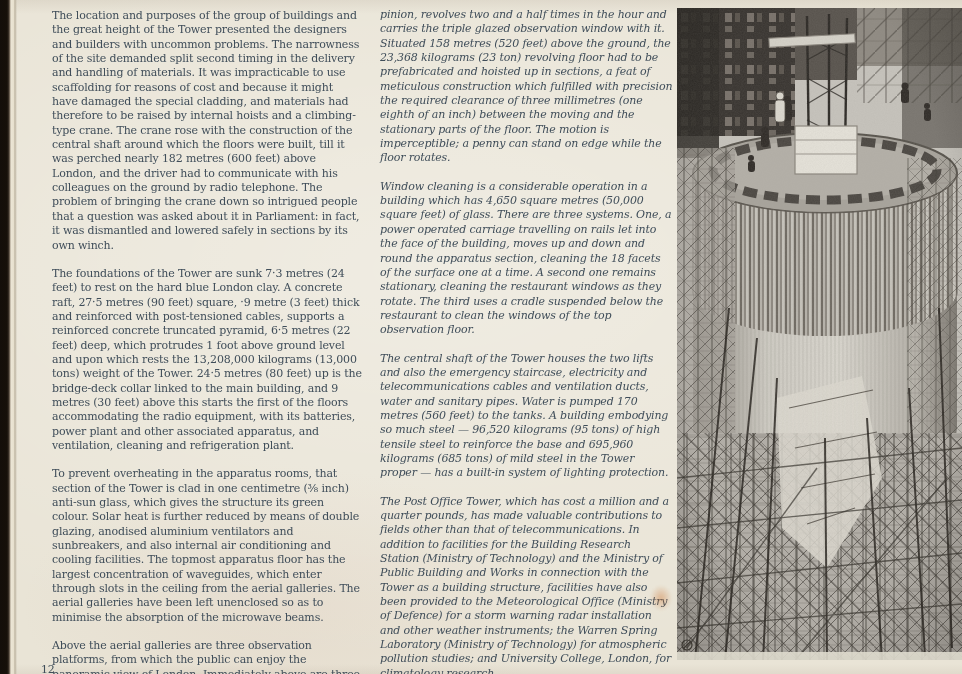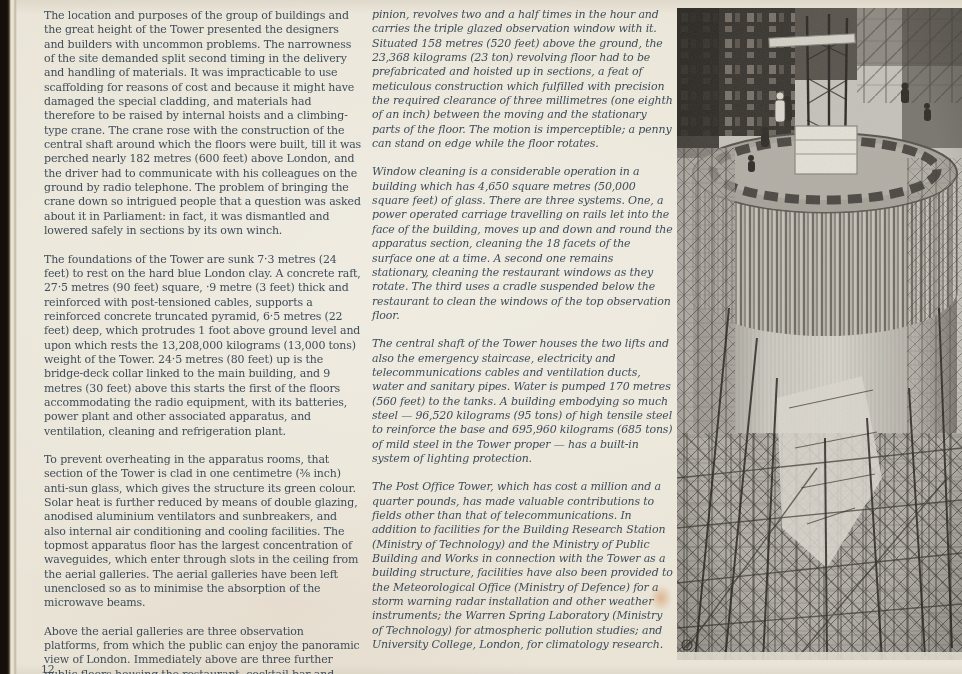--- a/index.html
+++ b/index.html
@@ -18,21 +18,21 @@
     background:linear-gradient(90deg,
       #140f0a 0%, #161009 42%, #3c332a 52%, #8a7d6c 58%,
       #ece6d6 64%, #e7e0ce 80%, #bdb4a1 88%, rgba(185,178,162,0) 100%);
   }
   .col{
     position:absolute;
     color:#3f4d59;
     font-size:11px;line-height:14.35px;letter-spacing:-0.15px;
     text-align:left;
   }
-  .col p{margin:0 0 14px 4px;}
+  .col p{margin:0 0 14px 12px;}
   .col-left{left:40px;top:9px;width:322px;}
   .col-right{left:368px;top:8px;width:305px;font-style:italic;}
   .page-number{
     position:absolute;left:41px;top:663px;
     color:#3f4d59;font-size:11px;line-height:14px;letter-spacing:-0.15px;
   }
   .photo{
     position:absolute;left:677px;top:8px;width:285px;height:652px;margin:0;
     background:#c7c4bd;
   }

